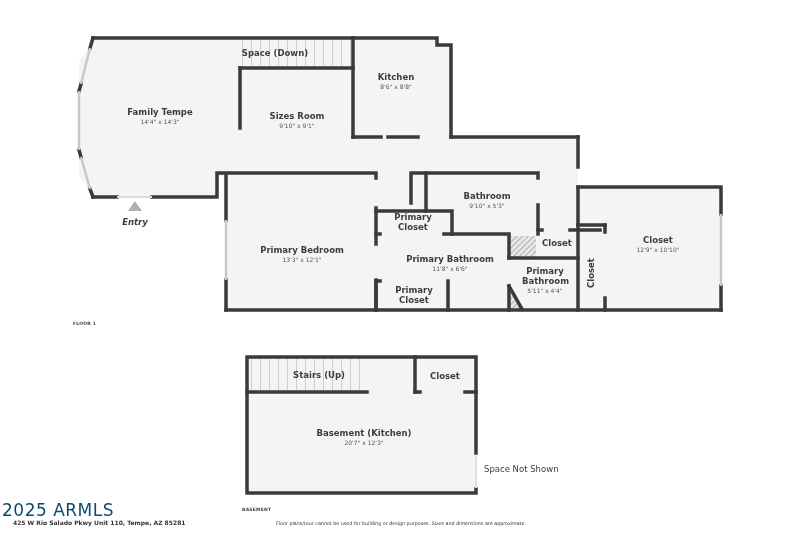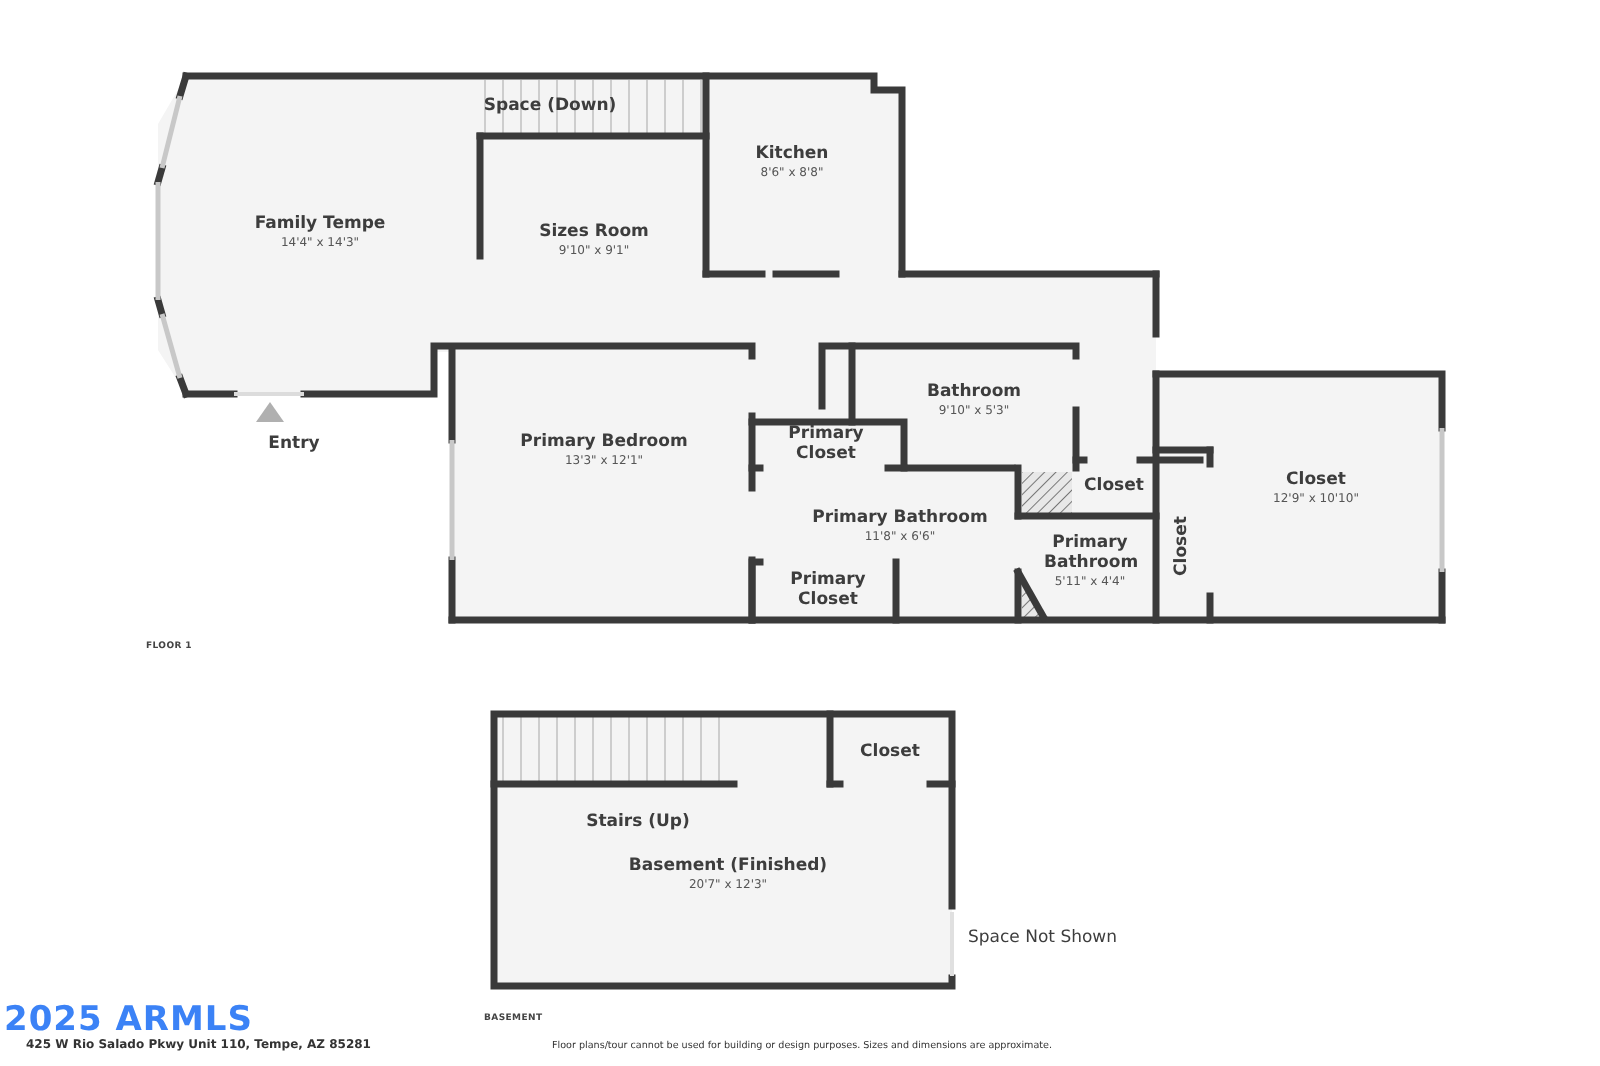--- a/index.html
+++ b/index.html
@@ -4,21 +4,21 @@
 <style>
   html, body { margin: 0; padding: 0; background: #ffffff; }
   body { width: 800px; height: 533px; position: relative; overflow: hidden; font-family: "DejaVu Sans", "Liberation Sans", sans-serif; color: #3a3a3a; }
   svg.plan { position: absolute; left: 0; top: 0; }
   .lbl { position: absolute; text-align: center; transform: translate(-50%, -50%); white-space: nowrap; line-height: 1.15; }
   .room-name { display: block; font-size: 8.5px; font-weight: bold; color: #3d3d3d; }
   .room-dim { display: block; font-size: 6px; color: #555; margin-top: 1px; }
   .small-cap { position: absolute; font-size: 4.5px; font-weight: bold; color: #444; letter-spacing: 0.2px; }
   .entry-lbl { position: absolute; font-size: 8.5px; font-weight: bold; color: #3d3d3d; transform: translateX(-50%); }
   .vert { transform: translate(-50%, -50%) rotate(-90deg); }
-  .watermark { position: absolute; left: 2px; top: 500px; font-size: 17px; color: #3b82f6; font-family: "DejaVu Sans", sans-serif; letter-spacing: 0.5px; font-weight: 700; }
+  .watermark { position: absolute; left: 2px; top: 500px; font-size: 17px; color: #0c4a6e; font-family: "DejaVu Sans", sans-serif; letter-spacing: 0.5px; font-weight: 400; }
   .address { position: absolute; left: 13px; top: 519px; font-size: 6px; font-weight: bold; color: #333; }
   .disclaimer { position: absolute; left: 276px; top: 521px; font-size: 4.8px; color: #333; }
   .not-shown { position: absolute; left: 484px; top: 464px; font-size: 8.5px; font-weight: normal; color: #3d3d3d; }
 </style>
 </head>
 <body>
 
 <svg class="plan" width="800" height="533" viewBox="0 0 800 533" xmlns="http://www.w3.org/2000/svg">
   <defs>
     <pattern id="hatch" patternUnits="userSpaceOnUse" width="4" height="4" patternTransform="rotate(45)">
@@ -128,21 +128,21 @@
   <span class="room-dim">9'10" x 9'1"</span>
 </div>
 <div class="lbl" style="left:396px; top:82px;">
   <span class="room-name">Kitchen</span>
   <span class="room-dim">8'6" x 8'8"</span>
 </div>
 <div class="lbl" style="left:487px; top:201px;">
   <span class="room-name">Bathroom</span>
   <span class="room-dim">9'10" x 5'3"</span>
 </div>
-<div class="lbl" style="left:302px; top:226px;">
+<div class="lbl" style="left:302px; top:255px;">
   <span class="room-name">Primary Bedroom</span>
   <span class="room-dim">13'3" x 12'1"</span>
 </div>
 <div class="lbl" style="left:413px; top:223px; width:40px; white-space:normal;">
   <span class="room-name">Primary Closet</span>
 </div>
 <div class="lbl" style="left:450px; top:264px;">
   <span class="room-name">Primary Bathroom</span>
   <span class="room-dim">11'8" x 6'6"</span>
 </div>
@@ -157,31 +157,31 @@
   <span class="room-dim">5'11" x 4'4"</span>
 </div>
 <div class="lbl vert" style="left:592px; top:273px;">
   <span class="room-name">Closet</span>
 </div>
 <div class="lbl" style="left:658px; top:245px;">
   <span class="room-name">Closet</span>
   <span class="room-dim">12'9" x 10'10"</span>
 </div>
 
-<div class="entry-lbl" style="left:147px; top:217px;">Entry</div>
+<div class="entry-lbl" style="left:135px; top:217px;font-style:italic;">Entry</div>
 <div class="small-cap" style="left:73px; top:321px;">FLOOR 1</div>
 
-<div class="lbl" style="left:319px; top:376px;margin-top:36px;">
+<div class="lbl" style="left:319px; top:376px;">
   <span class="room-name">Stairs (Up)</span>
 </div>
 <div class="lbl" style="left:445px; top:377px;">
   <span class="room-name">Closet</span>
 </div>
 <div class="lbl" style="left:364px; top:438px;">
-  <span class="room-name">Basement (Finished)</span>
+  <span class="room-name">Basement (Kitchen)</span>
   <span class="room-dim">20'7" x 12'3"</span>
 </div>
 <div class="not-shown">Space Not Shown</div>
 <div class="small-cap" style="left:242px; top:507px;">BASEMENT</div>
 
 <div class="watermark">2025 ARMLS</div>
 <div class="address">425 W Rio Salado Pkwy Unit 110, Tempe, AZ 85281</div>
 <div class="disclaimer">Floor plans/tour cannot be used for building or design purposes. Sizes and dimensions are approximate.</div>
 
 </body></html>

